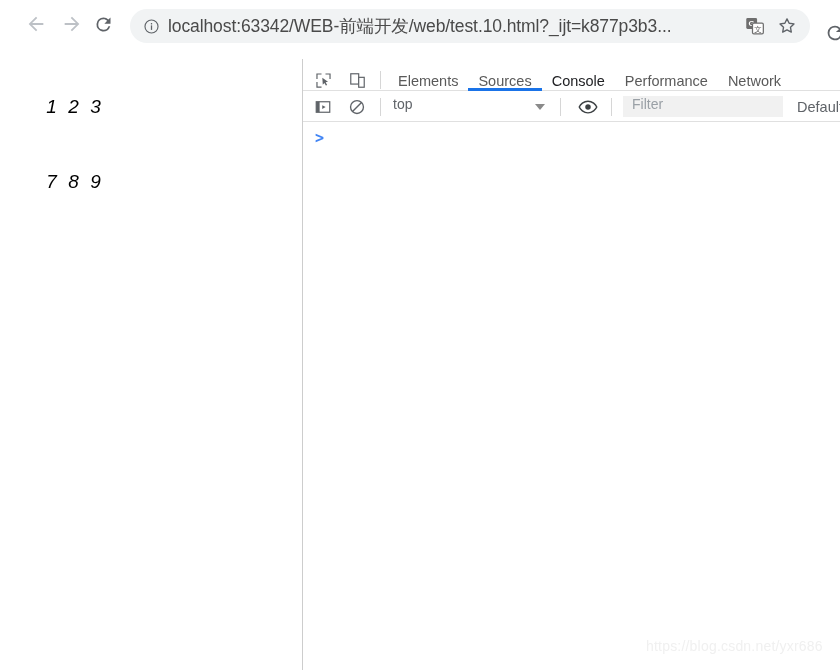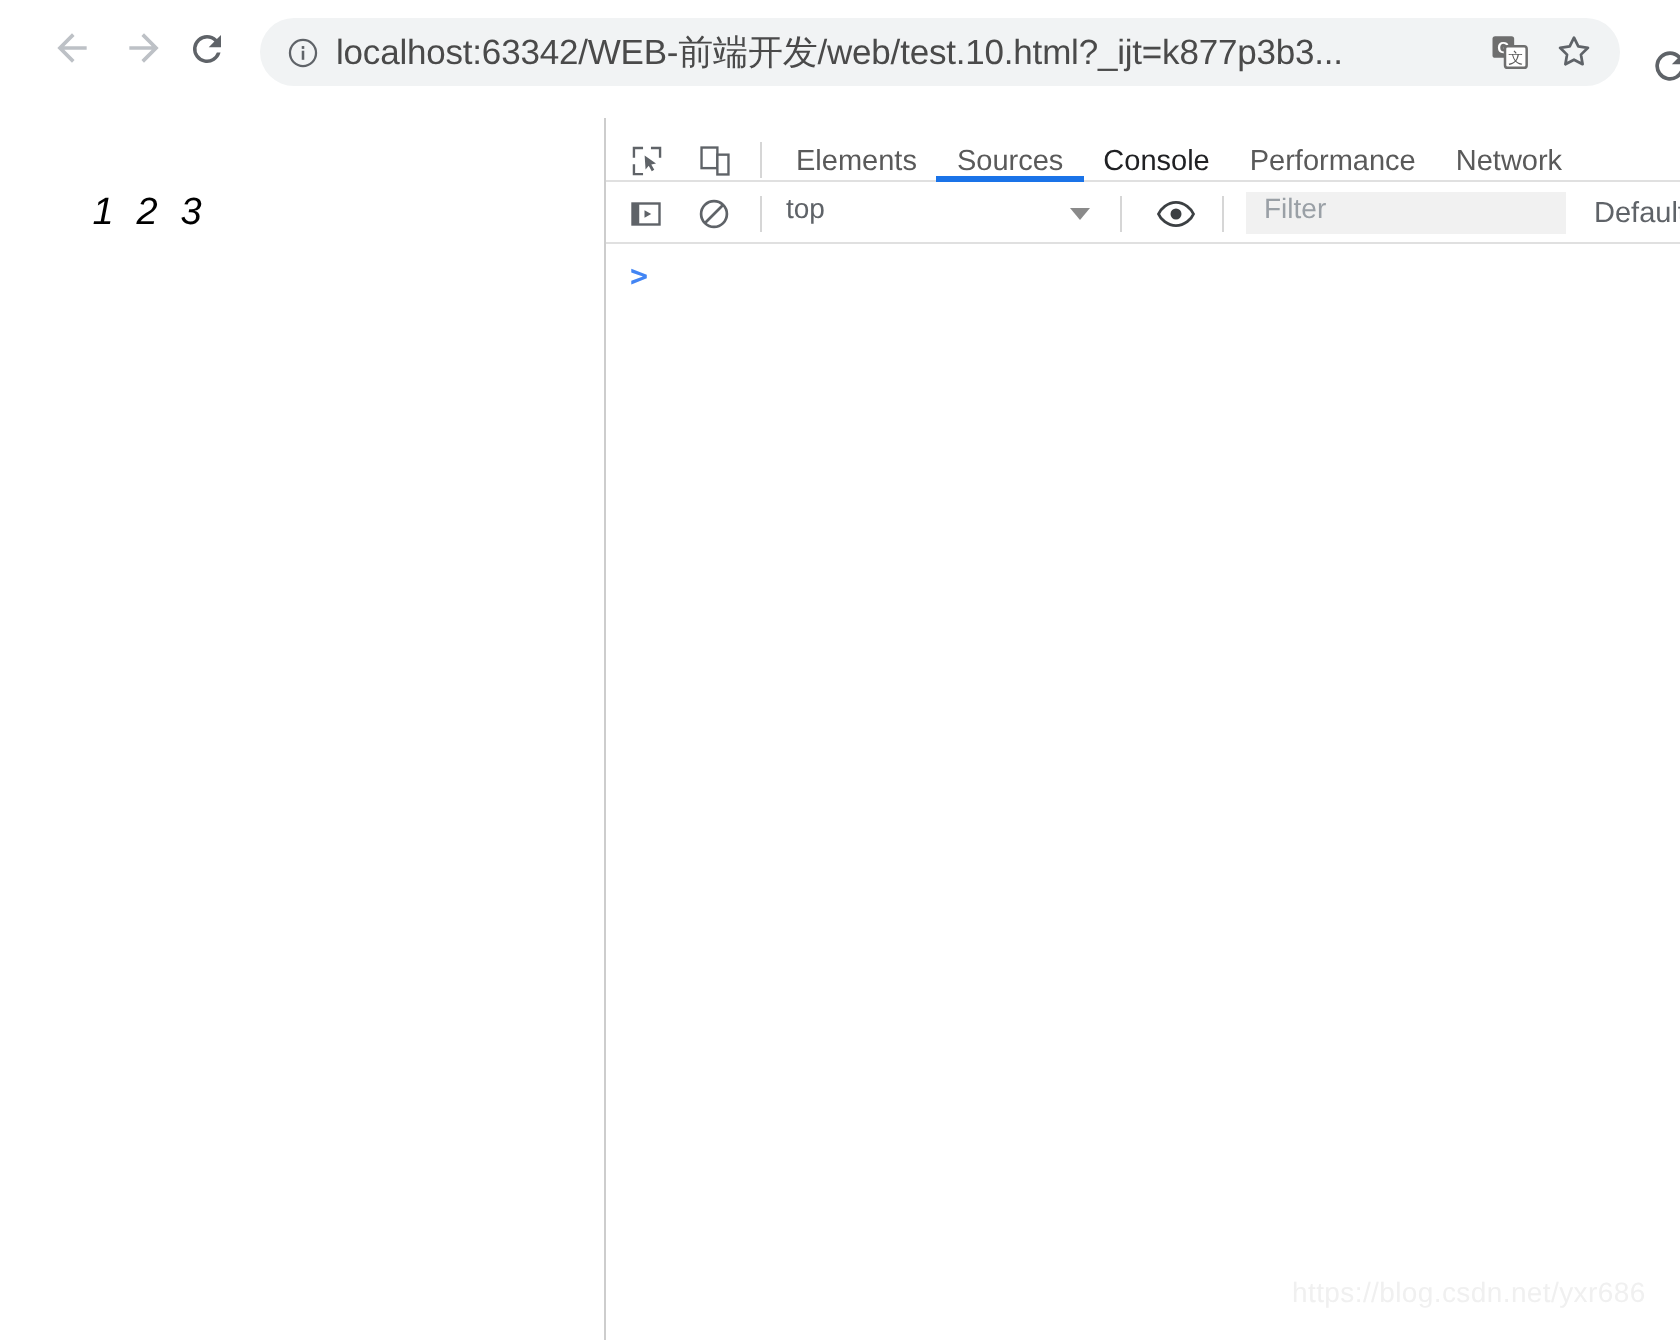--- a/index.html
+++ b/index.html
@@ -357,20 +357,23 @@
         <path d="M17.65 6.35A7.96 7.96 0 0 0 12 4a8 8 0 1 0 7.73 10h-2.08A6 6 0 1 1 12 6c1.66 0 3.14.69 4.22 1.78L13 11h7V4z" fill="#5f6368"></path>
       </svg>
     </div>
   </div>
 
   <div class="viewport">
     <div class="num-grid">
       <div class="num-row">
         <span class="num-cell">1</span><span class="num-cell">2</span><span class="num-cell">3</span>
       </div>
+      <div class="num-row">
+        <span class="num-cell">7</span><span class="num-cell">8</span><span class="num-cell">9</span>
+      </div>
     </div>
   </div>
 
   <div class="panel-split"></div>
 
   <div class="devtools">
 
     <div class="dt-tabbar">
       <div class="dt-iconbtn">
         <svg width="19" height="19" viewBox="0 0 24 24">

